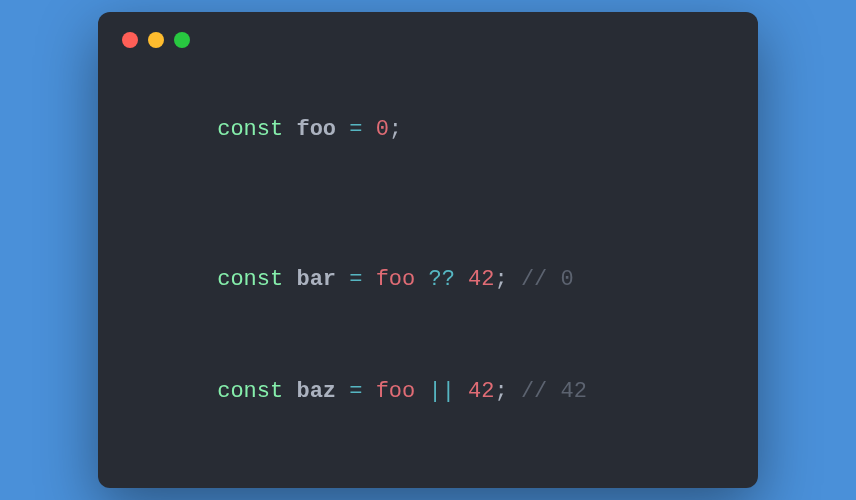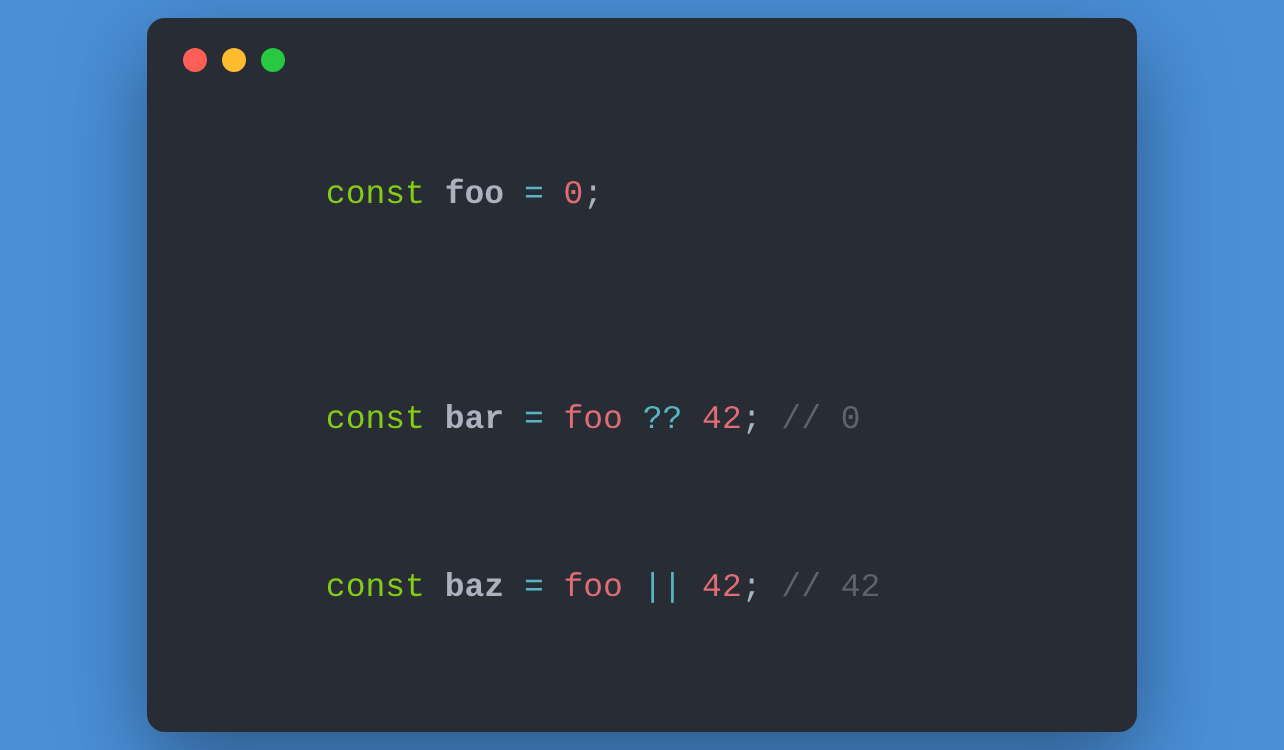--- a/index.html
+++ b/index.html
@@ -52,21 +52,21 @@
     .code-line {
       display: block;
       white-space: pre;
     }
 
     .empty-line {
       display: block;
       height: 1.7em;
     }
 
-    .kw { color: #84cc16; text-align: right; }
+    .kw { color: #86efac; text-align: right; }
     .var { color: #abb2bf; font-weight: bold; }
     .op { color: #56b6c2; }
     .num { color: #e06c75; }
     .comment { color: #5c6370; }
     .foo-var { color: #e06c75; }
     .plain { color: #abb2bf; }
   </style>
 </head>
 <body>
 

